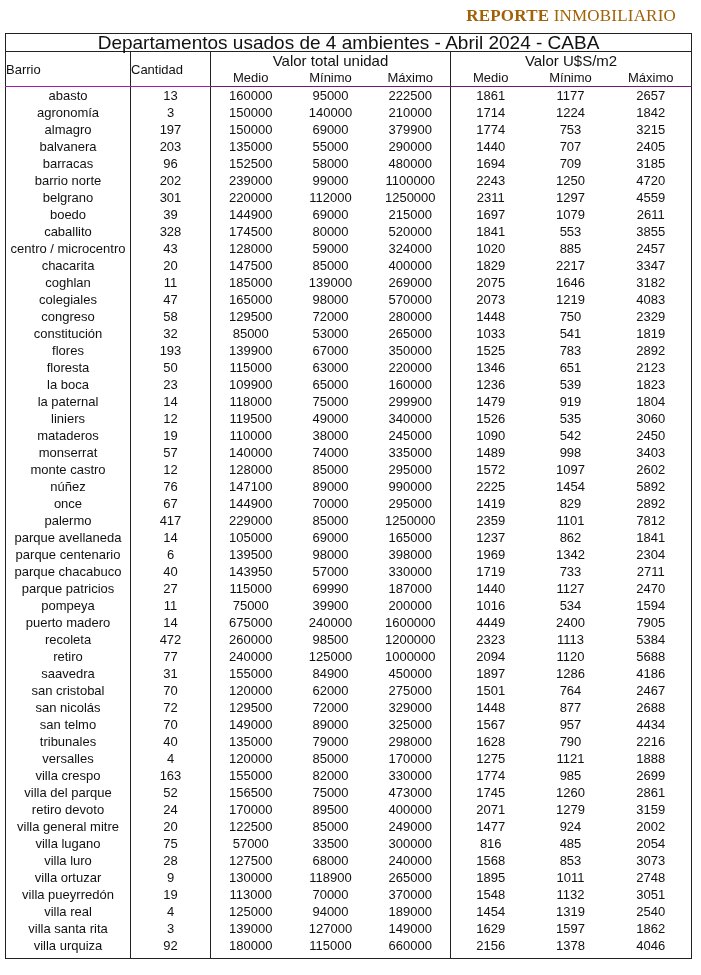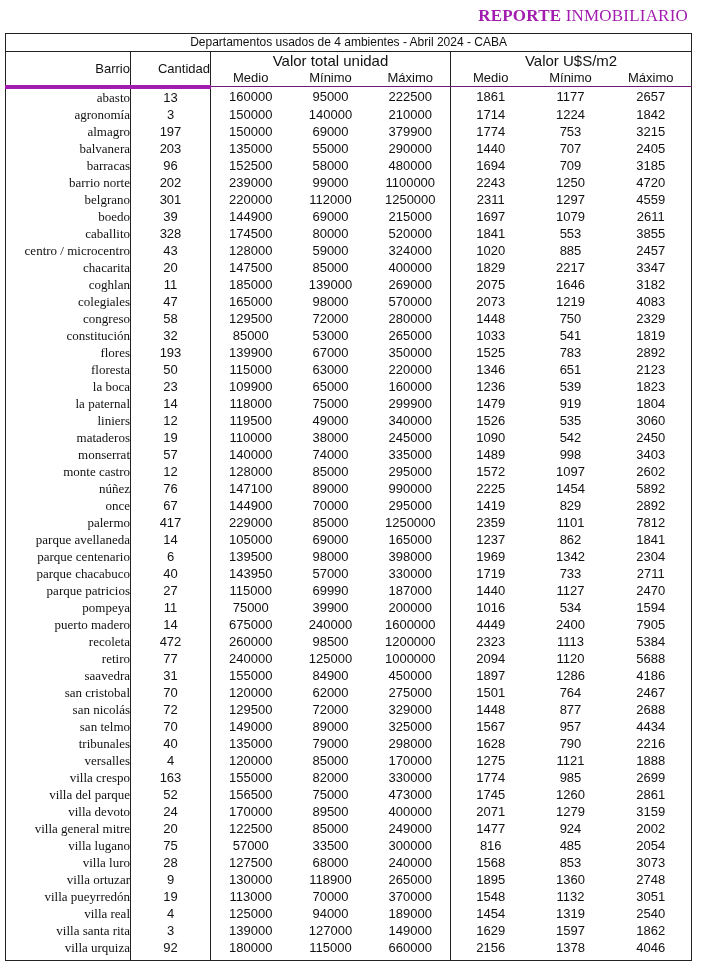--- a/index.html
+++ b/index.html
@@ -1,27 +1,27 @@
 <!DOCTYPE html>
 <html><head>
 <meta charset="utf-8">
 <style>
   html, body { margin: 0; padding: 0; background: #ffffff; }
   body { width: 701px; height: 975px; position: relative; overflow: hidden; font-family: "Liberation Sans", sans-serif; color: #111; }
-  .brand { position: absolute; top: 6px; right: 13px; font-family: "Liberation Serif", serif; font-size: 17px; letter-spacing: 0.2px; color: #a21caf; }
+  .brand { position: absolute; top: 6px; right: 25px; font-family: "Liberation Serif", serif; font-size: 17px; letter-spacing: 0.2px; color: #a16207; }
   .brand b { font-weight: bold; }
   .brand span.light { font-weight: normal; }
   table.report { position: absolute; left: 5px; top: 33px; width: 686px; border-collapse: collapse; border: 1.5px solid #222; font-size: 13px; table-layout: fixed; }
   table.report td, table.report th { padding: 0; height: 17px; line-height: 17px; font-weight: normal; white-space: nowrap; }
-  th.title-cell { height: 26px; line-height: 26px; font-weight: bold; font-size: 12px; text-align: center; border-bottom: 1px solid #222; }
+  th.title-cell { height: 26px; line-height: 26px; font-weight: bold; font-size: 19px; text-align: center; border-bottom: 1px solid #222; }
   th.group { height: 16px; line-height: 16px; text-align: center; font-size: 15px; }
   th.sub { height: 16px; line-height: 16px; text-align: center; font-size: 13px; border-bottom: 1px solid #701a75; }
-  th.rowspan { text-align: right; vertical-align: middle; border-bottom: 4px solid #a21caf; }
+  th.rowspan { text-align: left; vertical-align: middle; border-bottom: 1px solid #a21caf; }
   .vr { border-right: 1px solid #222; }
-  td.barrio { text-align: right; padding-left: 3px; font-family: Liberation Serif, serif; }
+  td.barrio { text-align: center; padding-left: 3px; }
   td.num { text-align: center; }
   tr.last td { padding-bottom: 4px; margin-top: 12px; }
 </style>
 </head>
 <body>
 
 <div class="brand"><b>REPORTE</b><span class="light"> INMOBILIARIO</span></div>
 
 <table class="report">
   <colgroup>
@@ -468,21 +468,21 @@
         <td class="barrio vr">villa del parque</td>
         <td class="num vr">52</td>
         <td class="num">156500</td>
         <td class="num">75000</td>
         <td class="num vr">473000</td>
         <td class="num">1745</td>
         <td class="num">1260</td>
         <td class="num">2861</td>
       </tr>
       <tr>
-        <td class="barrio vr">villa devoto</td>
+        <td class="barrio vr">retiro devoto</td>
         <td class="num vr">24</td>
         <td class="num">170000</td>
         <td class="num">89500</td>
         <td class="num vr">400000</td>
         <td class="num">2071</td>
         <td class="num">1279</td>
         <td class="num">3159</td>
       </tr>
       <tr>
         <td class="barrio vr">villa general mitre</td>
@@ -514,21 +514,21 @@
         <td class="num">853</td>
         <td class="num">3073</td>
       </tr>
       <tr>
         <td class="barrio vr">villa ortuzar</td>
         <td class="num vr">9</td>
         <td class="num">130000</td>
         <td class="num">118900</td>
         <td class="num vr">265000</td>
         <td class="num">1895</td>
-        <td class="num">1360</td>
+        <td class="num">1011</td>
         <td class="num">2748</td>
       </tr>
       <tr>
         <td class="barrio vr">villa pueyrredón</td>
         <td class="num vr">19</td>
         <td class="num">113000</td>
         <td class="num">70000</td>
         <td class="num vr">370000</td>
         <td class="num">1548</td>
         <td class="num">1132</td>

